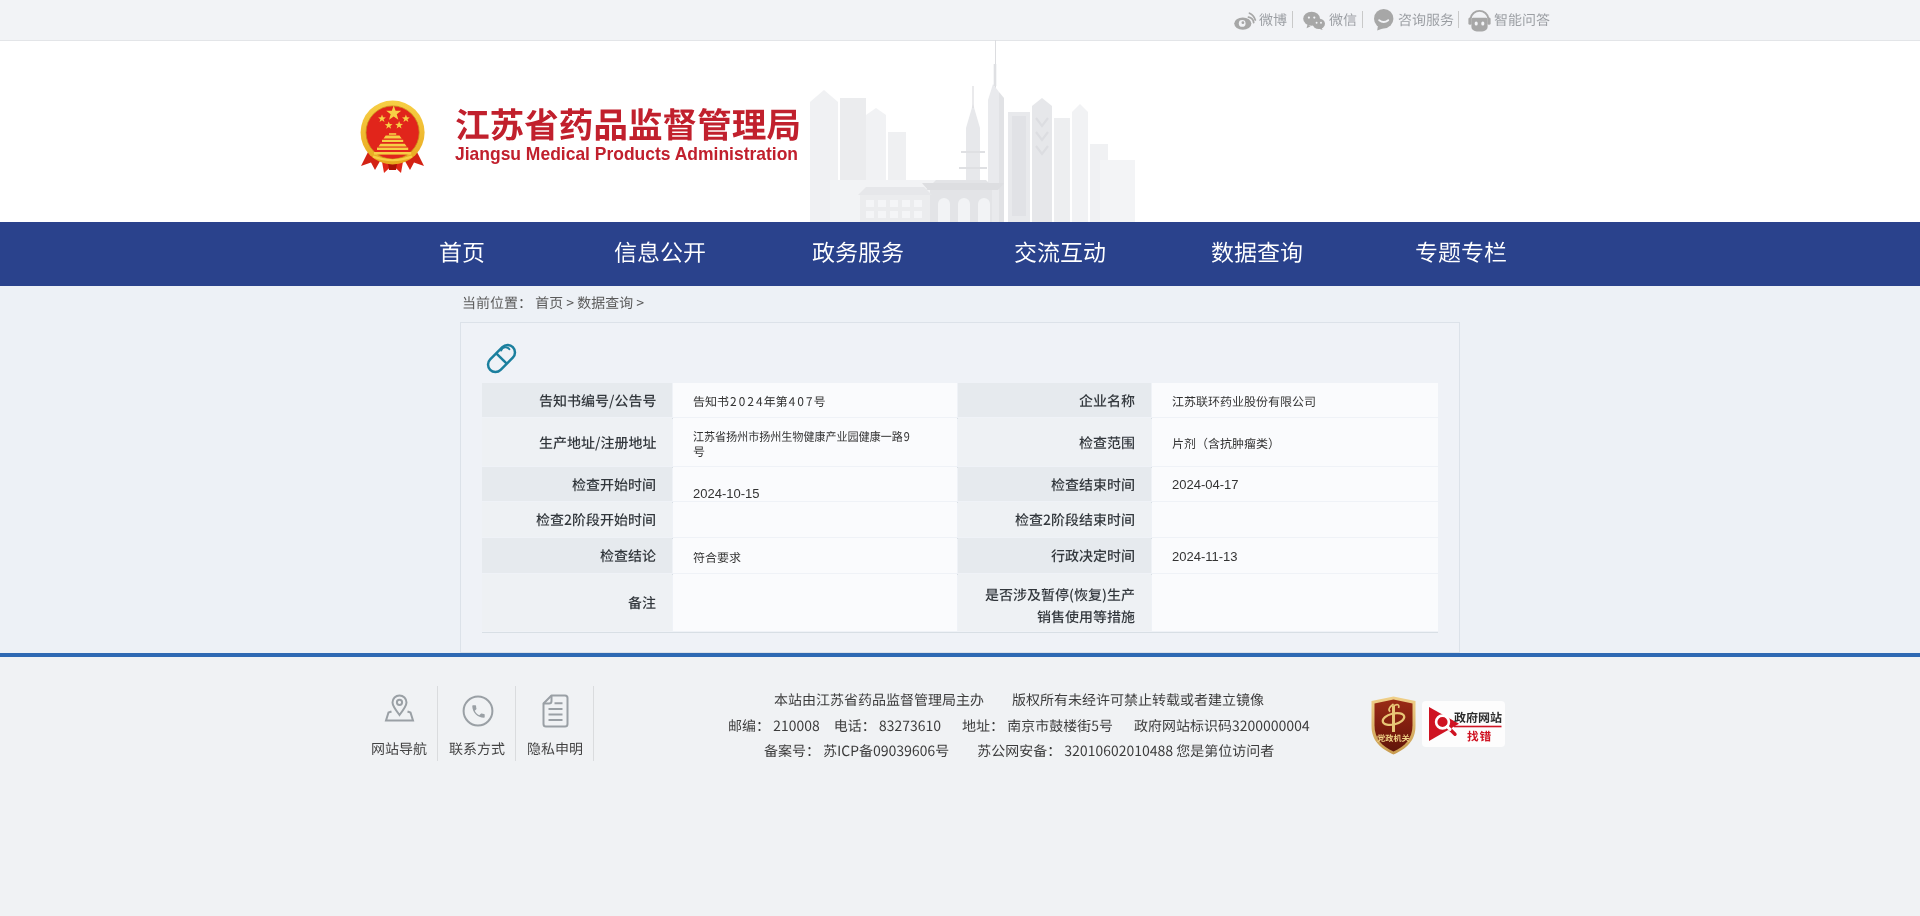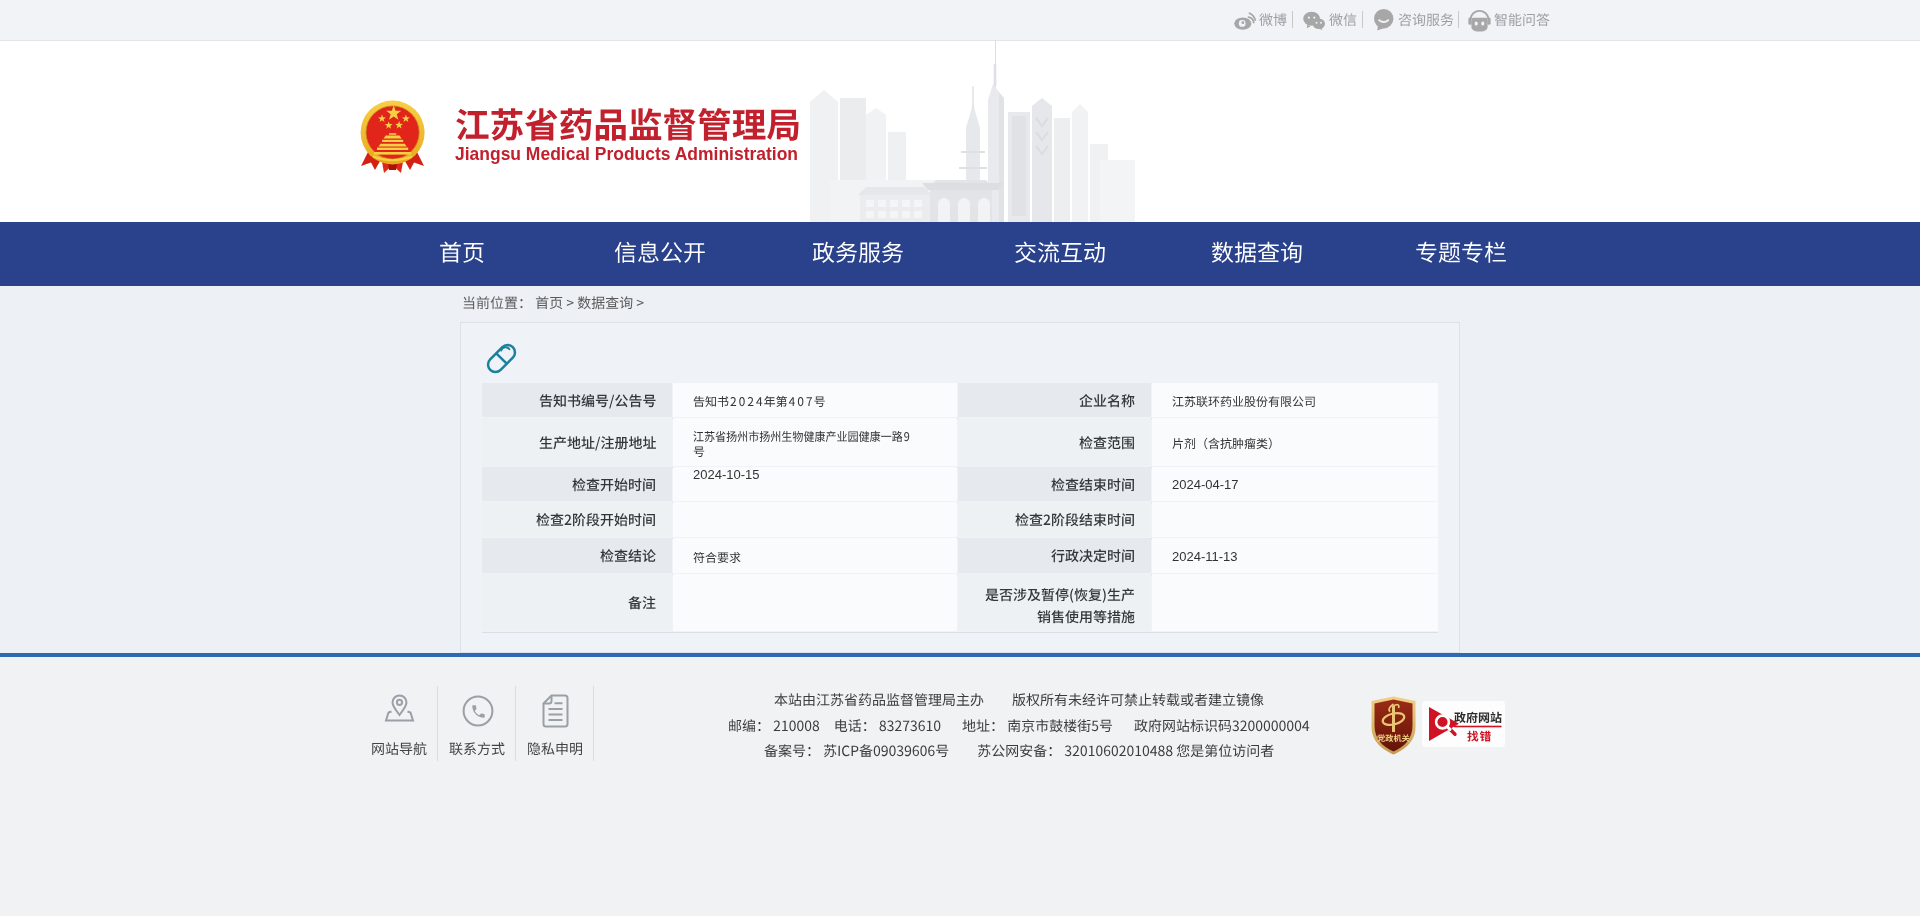--- a/index.html
+++ b/index.html
@@ -387,21 +387,21 @@
     <svg class="" style="position:absolute;overflow:visible;left:572.0px;top:475.80px;" width="86.0" height="18.5">
       <g fill="#32373c" transform="translate(0 14.00) scale(0.01400 -0.01400)">
         <use href="#g105" x="0"></use>
         <use href="#g106" x="1000"></use>
         <use href="#g118" x="2000"></use>
         <use href="#g119" x="3000"></use>
         <use href="#g120" x="4000"></use>
         <use href="#g121" x="5000"></use>
       </g>
     </svg>
-    <div style="position:absolute;left:693px;top:467px;font:13px 'Liberation Sans',sans-serif;color:#333333">2024-10-15</div>
+    <div style="position:absolute;left:693px;top:486px;font:13px 'Liberation Sans',sans-serif;color:#333333">2024-10-15</div>
     <svg class="" style="position:absolute;overflow:visible;left:1051.0px;top:475.80px;" width="86.0" height="18.5">
       <g fill="#32373c" transform="translate(0 14.00) scale(0.01400 -0.01400)">
         <use href="#g105" x="0"></use>
         <use href="#g106" x="1000"></use>
         <use href="#g122" x="2000"></use>
         <use href="#g123" x="3000"></use>
         <use href="#g120" x="4000"></use>
         <use href="#g121" x="5000"></use>
       </g>
     </svg>

